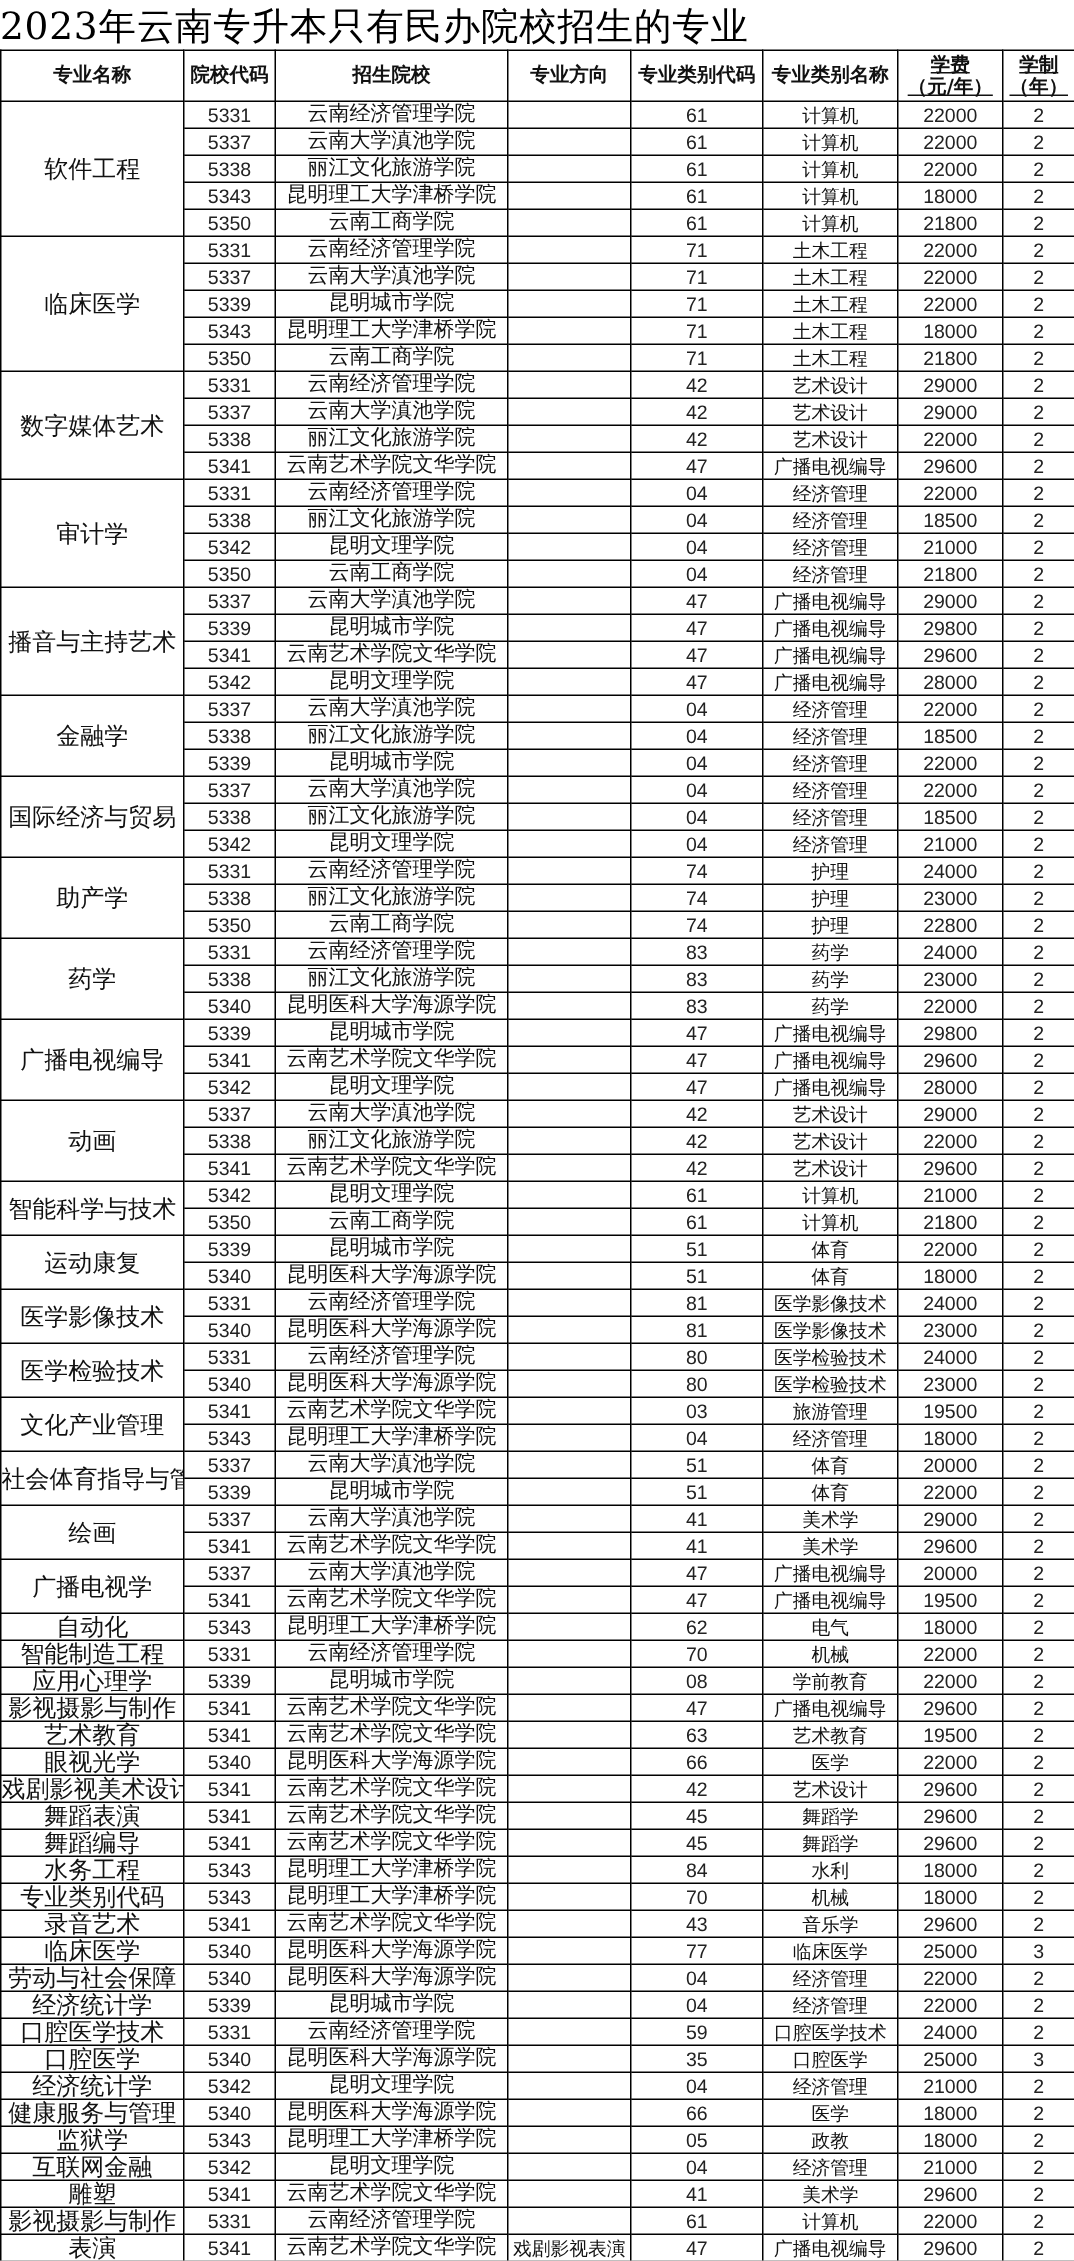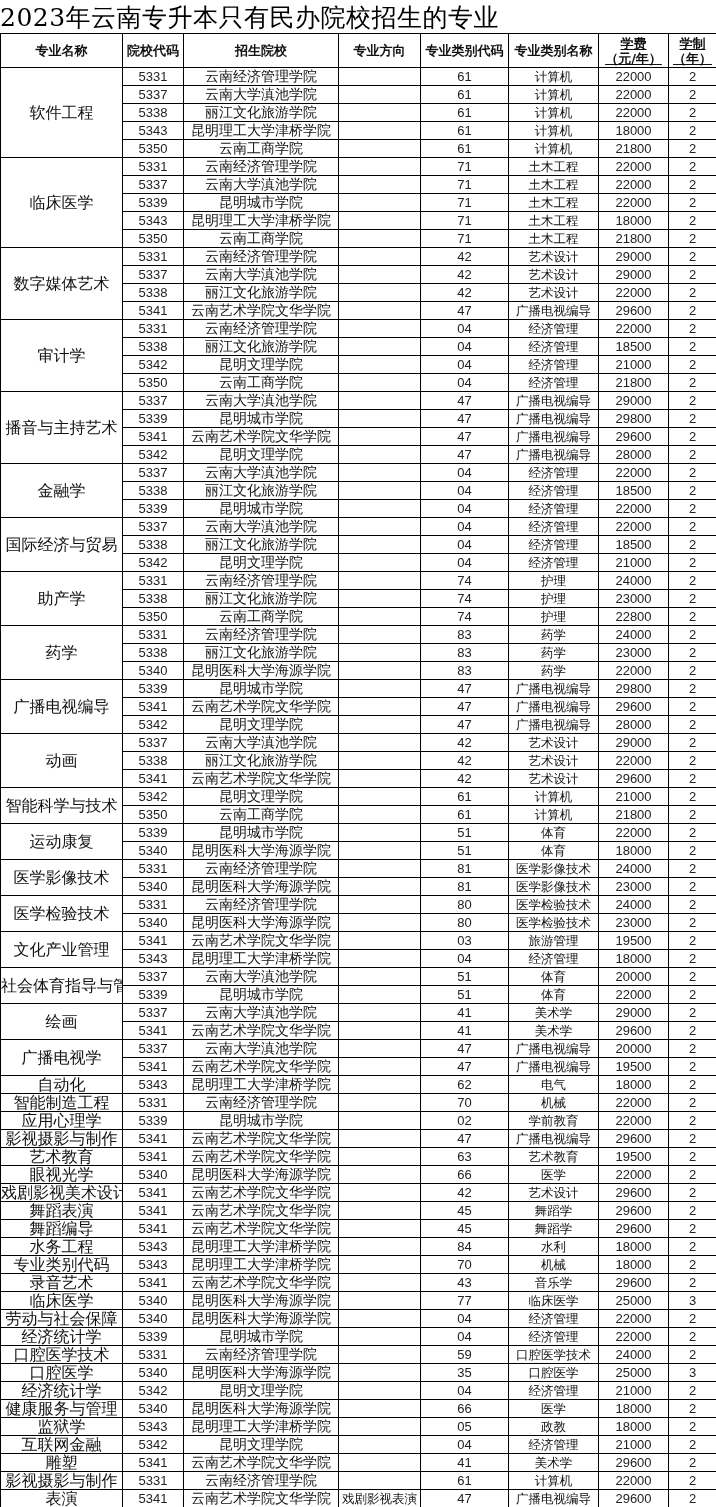--- a/index.html
+++ b/index.html
@@ -600,21 +600,21 @@
         <td class="num">70</td>
         <td>机械</td>
         <td class="num">22000</td>
         <td class="num">2</td>
       </tr>
       <tr>
         <td class="major" rowspan="1">应用心理学</td>
         <td class="num">5339</td>
         <td class="school">昆明城市学院</td>
         <td></td>
-        <td class="num">02</td>
+        <td class="num">08</td>
         <td>学前教育</td>
         <td class="num">22000</td>
         <td class="num">2</td>
       </tr>
       <tr>
         <td class="major" rowspan="1">影视摄影与制作</td>
         <td class="num">5341</td>
         <td class="school">云南艺术学院文华学院</td>
         <td></td>
         <td class="num">47</td>

